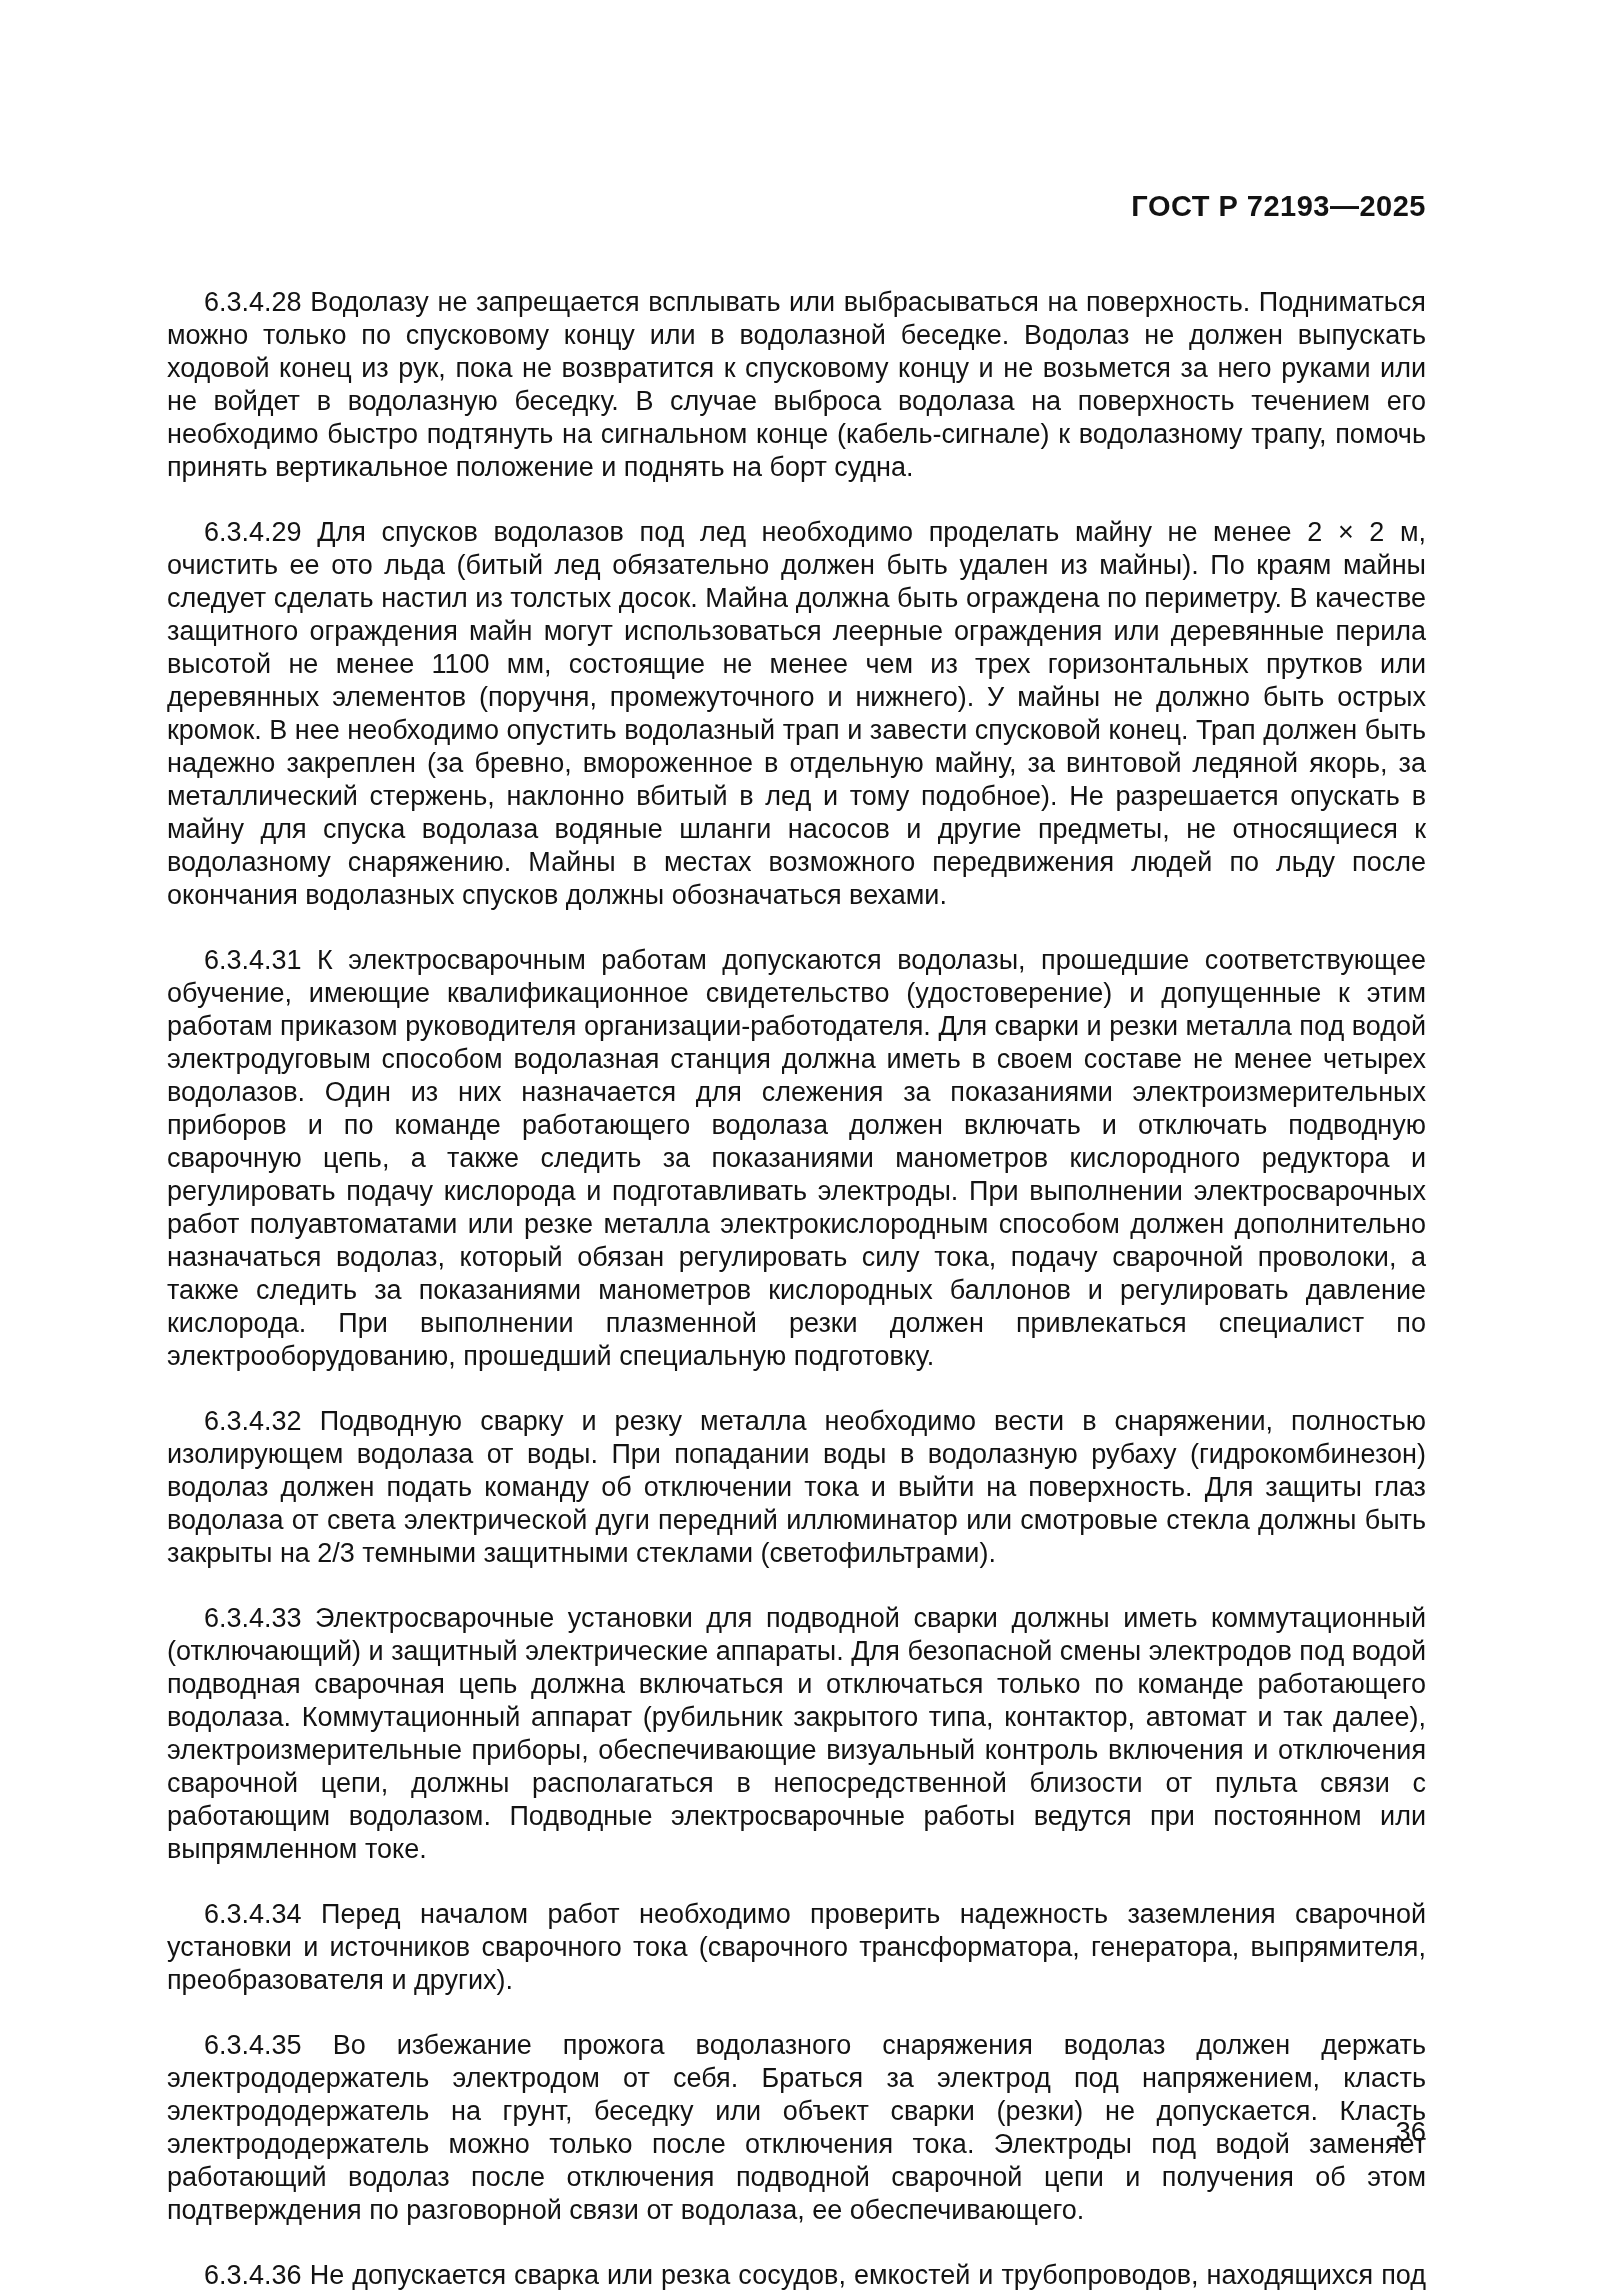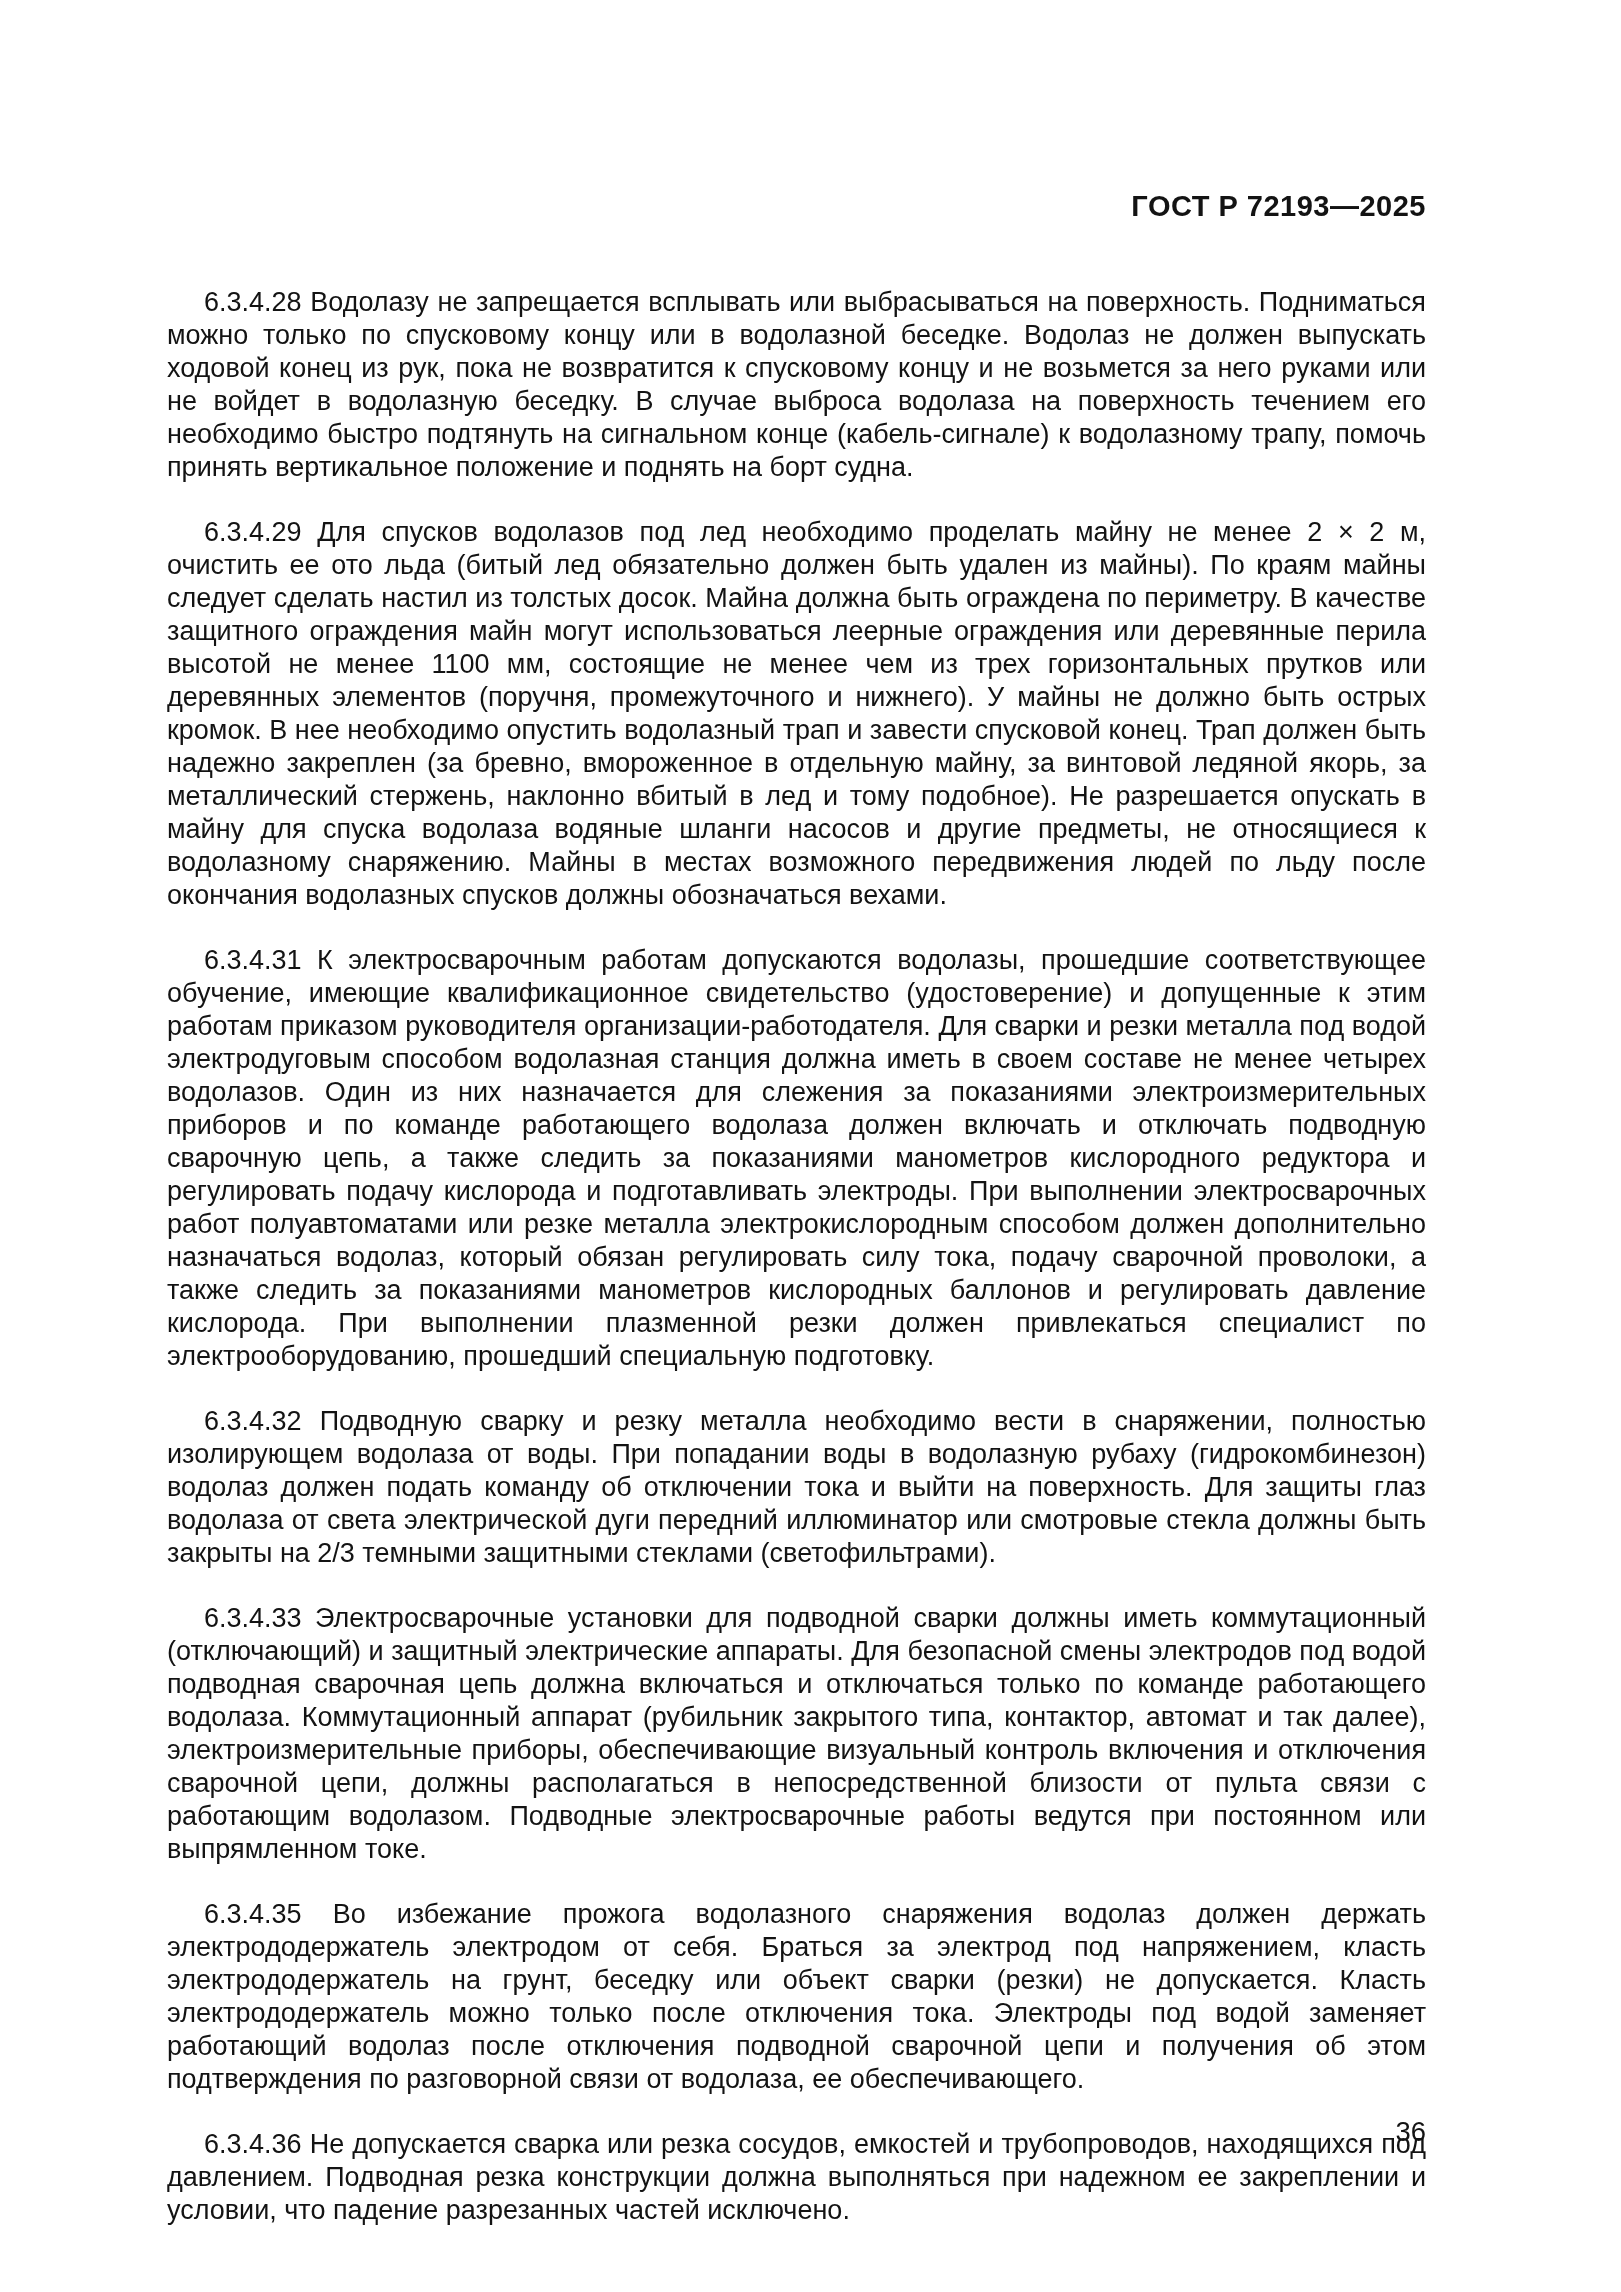--- a/index.html
+++ b/index.html
@@ -61,20 +61,21 @@
   <div class="doc-header">
     <span>ГОСТ Р 72193—2025</span>
   </div>
 
   <div class="doc-body">
     <p>6.3.4.28 Водолазу не запрещается всплывать или выбрасываться на поверхность. Подниматься можно только по спусковому концу или в водолазной беседке. Водолаз не должен выпускать ходовой конец из рук, пока не возвратится к спусковому концу и не возьмется за него руками или не войдет в водолазную беседку. В случае выброса водолаза на поверхность течением его необходимо быстро подтянуть на сигнальном конце (кабель-сигнале) к водолазному трапу, помочь принять вертикальное положение и поднять на борт судна.</p>
     <p>6.3.4.29 Для спусков водолазов под лед необходимо проделать майну не менее 2 × 2 м, очистить ее ото льда (битый лед обязательно должен быть удален из майны). По краям майны следует сделать настил из толстых досок. Майна должна быть ограждена по периметру. В качестве защитного ограждения майн могут использоваться леерные ограждения или деревянные перила высотой не менее 1100 мм, состоящие не менее чем из трех горизонтальных прутков или деревянных элементов (поручня, промежуточного и нижнего). У майны не должно быть острых кромок. В нее необходимо опустить водолазный трап и завести спусковой конец. Трап должен быть надежно закреплен (за бревно, вмороженное в отдельную майну, за винтовой ледяной якорь, за металлический стержень, наклонно вбитый в лед и тому подобное). Не разрешается опускать в майну для спуска водолаза водяные шланги насосов и другие предметы, не относящиеся к водолазному снаряжению. Майны в местах возможного передвижения людей по льду после окончания водолазных спусков должны обозначаться вехами.</p>
     <p>6.3.4.31 К электросварочным работам допускаются водолазы, прошедшие соответствующее обучение, имеющие квалификационное свидетельство (удостоверение) и допущенные к этим работам приказом руководителя организации-работодателя. Для сварки и резки металла под водой электродуговым способом водолазная станция должна иметь в своем составе не менее четырех водолазов. Один из них назначается для слежения за показаниями электроизмерительных приборов и по команде работающего водолаза должен включать и отключать подводную сварочную цепь, а также следить за показаниями манометров кислородного редуктора и регулировать подачу кислорода и подготавливать электроды. При выполнении электросварочных работ полуавтоматами или резке металла электрокислородным способом должен дополнительно назначаться водолаз, который обязан регулировать силу тока, подачу сварочной проволоки, а также следить за показаниями манометров кислородных баллонов и регулировать давление кислорода. При выполнении плазменной резки должен привлекаться специалист по электрооборудованию, прошедший специальную подготовку.</p>
     <p>6.3.4.32 Подводную сварку и резку металла необходимо вести в снаряжении, полностью изолирующем водолаза от воды. При попадании воды в водолазную рубаху (гидрокомбинезон) водолаз должен подать команду об отключении тока и выйти на поверхность. Для защиты глаз водолаза от света электрической дуги передний иллюминатор или смотровые стекла должны быть закрыты на 2/3 темными защитными стеклами (светофильтрами).</p>
     <p>6.3.4.33 Электросварочные установки для подводной сварки должны иметь коммутационный (отключающий) и защитный электрические аппараты. Для безопасной смены электродов под водой подводная сварочная цепь должна включаться и отключаться только по команде работающего водолаза. Коммутационный аппарат (рубильник закрытого типа, контактор, автомат и так далее), электроизмерительные приборы, обеспечивающие визуальный контроль включения и отключения сварочной цепи, должны располагаться в непосредственной близости от пульта связи с работающим водолазом. Подводные электросварочные работы ведутся при постоянном или выпрямленном токе.</p>
+    <p>6.3.4.34 Перед началом работ необходимо проверить надежность заземления сварочной установки и источников сварочного тока (сварочного трансформатора, генератора, выпрямителя, преобразователя и других).</p>
     <p>6.3.4.35 Во избежание прожога водолазного снаряжения водолаз должен держать электрододержатель электродом от себя. Браться за электрод под напряжением, класть электрододержатель на грунт, беседку или объект сварки (резки) не допускается. Класть электрододержатель можно только после отключения тока. Электроды под водой заменяет работающий водолаз после отключения подводной сварочной цепи и получения об этом подтверждения по разговорной связи от водолаза, ее обеспечивающего.</p>
     <p>6.3.4.36 Не допускается сварка или резка сосудов, емкостей и трубопроводов, находящихся под давлением. Подводная резка конструкции должна выполняться при надежном ее закреплении и условии, что падение разрезанных частей исключено.</p>
   </div>
 
   <div class="page-footer">
     <span>36</span>
   </div>
 
 </div>
 

